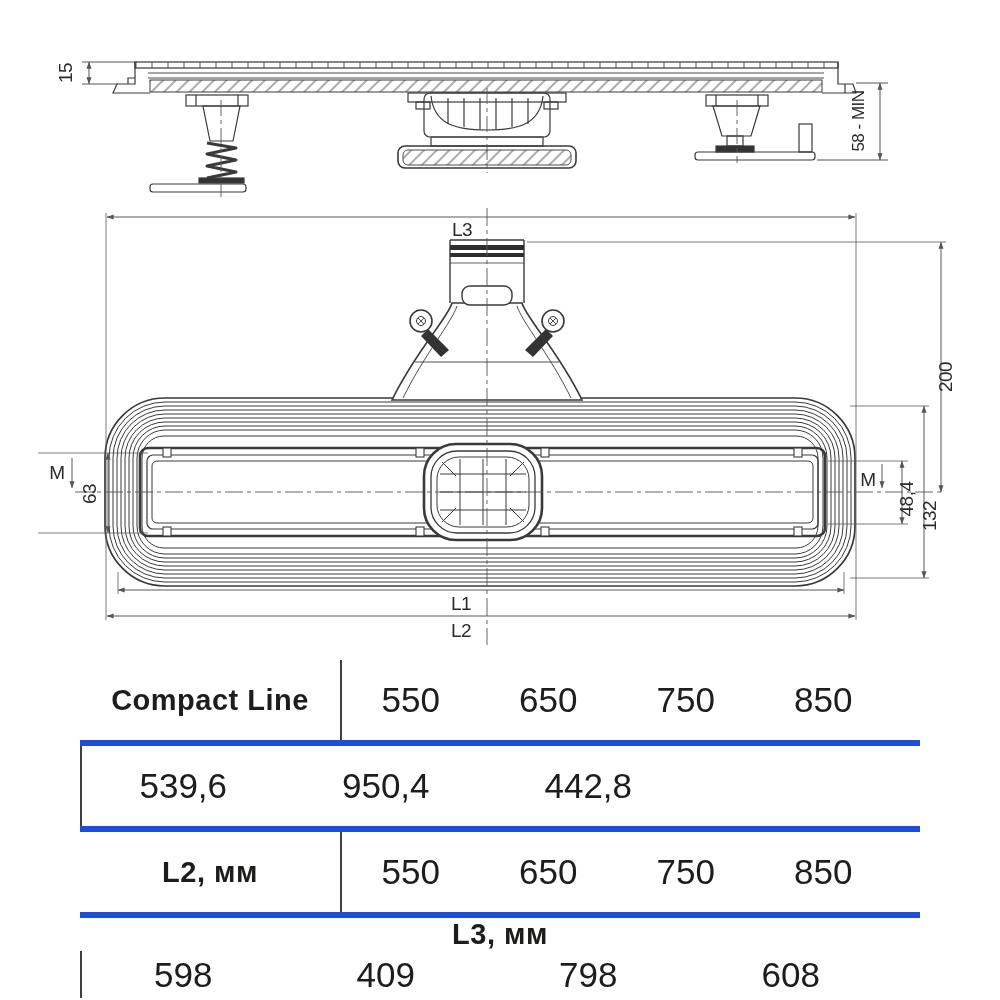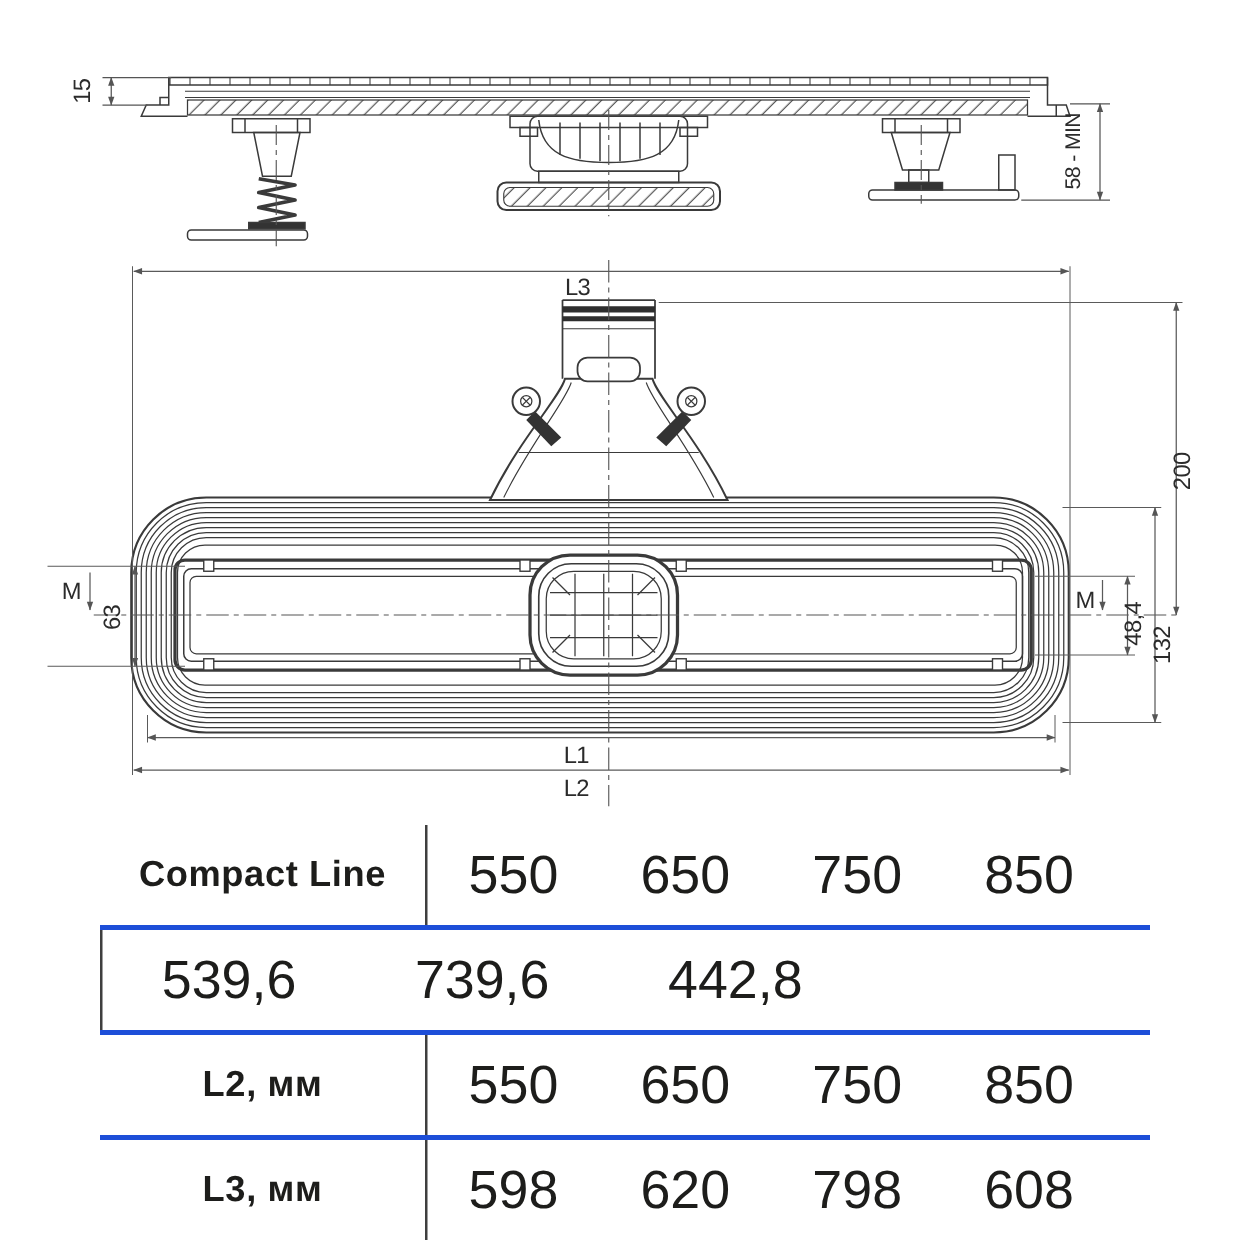--- a/index.html
+++ b/index.html
@@ -3,26 +3,26 @@
 <meta charset="utf-8">
 <style>
   html,body{margin:0;padding:0;background:#ffffff;}
   #stage{position:relative;width:1000px;height:1000px;background:#fff;overflow:hidden;
          font-family:"Liberation Sans",sans-serif;color:#1d1d1b;}
   #drawing{position:absolute;left:0;top:0;}
   .dimtxt{font-family:"Liberation Sans",sans-serif;font-size:19px;fill:#2b2b2b;letter-spacing:-0.5px;}
   .dimtxt.small{font-size:17px;}
   
   #spec-table{position:absolute;left:80px;top:660px;width:840px;}
-  .trow{display:flex;align-items:center;height:80px;border-bottom:4px solid #1d4ed8;}
-  .trow.last{border-bottom:none;}
+  .trow{display:flex;align-items:center;height:80px;border-bottom:6px solid #1d4ed8;}
+  .trow.last{border-bottom:none;flex-direction:column;}
   .tlabel{width:260px;text-align:center;font-weight:bold;font-size:29px;letter-spacing:.5px;}
   .tvals{flex:1;display:grid;grid-template-columns:repeat(4,1fr);padding-right:28px;
          border-left:2px solid #3f3f3f;align-self:stretch;align-items:center;
-         text-align:center;font-size:43px;font-weight:400;}
+         text-align:center;font-size:35px;font-weight:400;}
   .tvals span{display:block;}
 </style>
 </head>
 <body>
 
 <div id="stage">
 
   <svg id="drawing" width="1000" height="655" viewBox="0 0 1000 655">
     <defs>
       <marker id="arr" viewBox="0 0 10 10" refX="9.5" refY="5" markerWidth="11" markerHeight="7" orient="auto-start-reverse">
@@ -241,36 +241,36 @@
       <div class="tvals">
         <span>550</span>
         <span>650</span>
         <span>750</span>
         <span>850</span>
       </div>
     </div>
     <div class="trow">
       <div class="tvals">
         <span>539,6</span>
-        <span>739,6</span>
+        <span>950,4</span>
         <span>442,8</span>
       </div>
     </div>
     <div class="trow">
       <div class="tlabel">L2, мм</div>
       <div class="tvals">
         <span>550</span>
         <span>650</span>
         <span>750</span>
         <span>850</span>
       </div>
     </div>
     <div class="trow last">
       <div class="tlabel">L3, мм</div>
       <div class="tvals">
         <span>598</span>
-        <span>620</span>
+        <span>409</span>
         <span>798</span>
         <span>608</span>
       </div>
     </div>
   </div>
 </div>
 
 </body></html>

